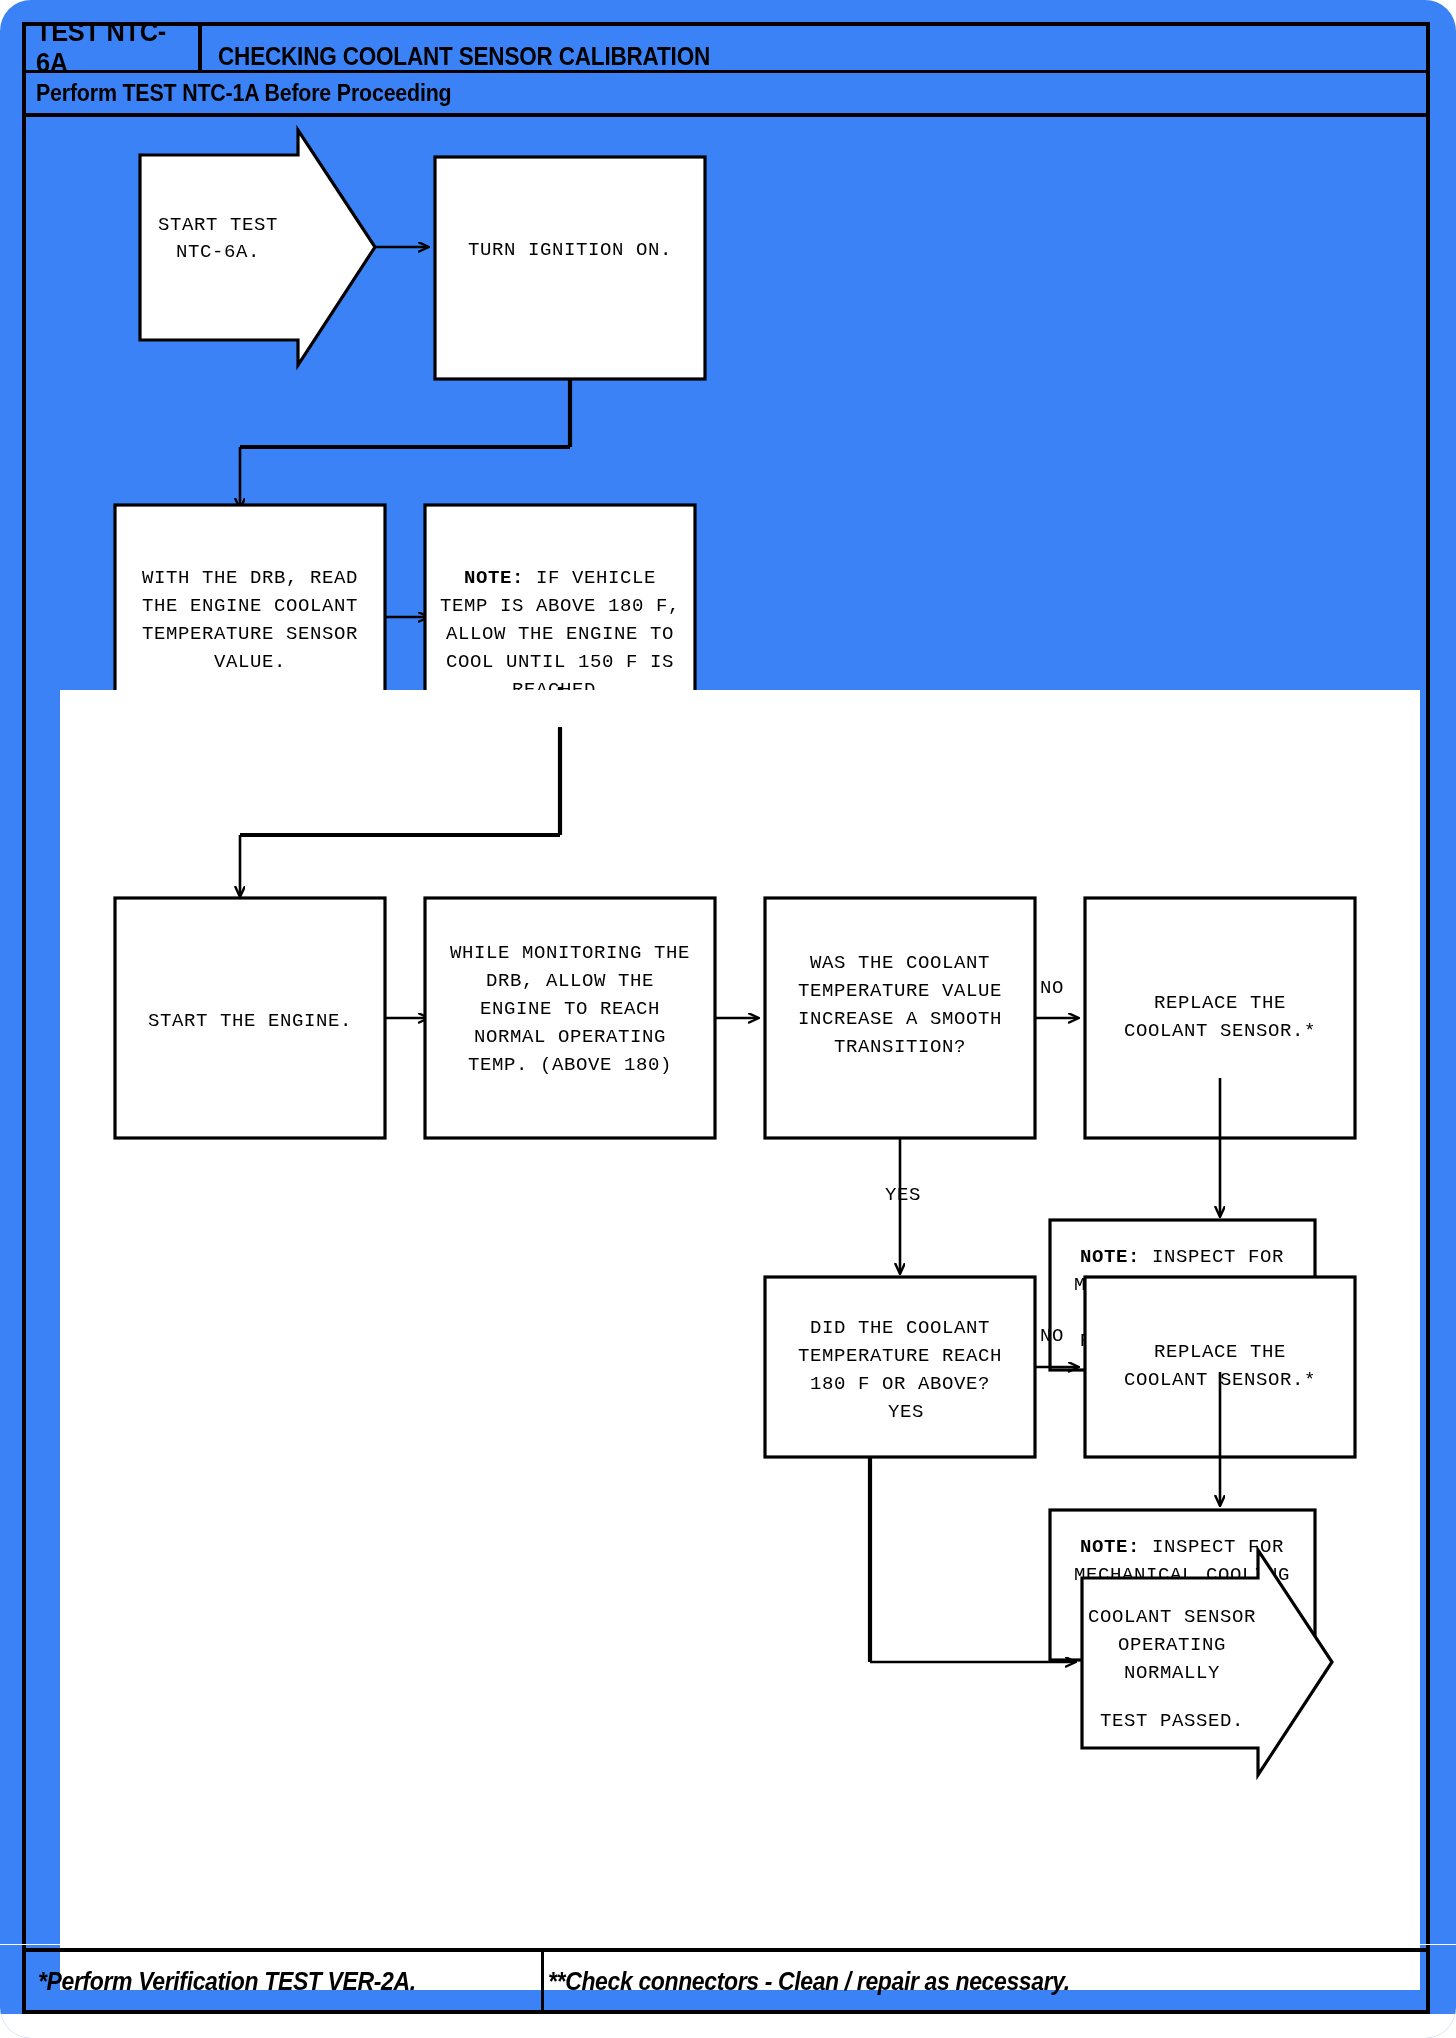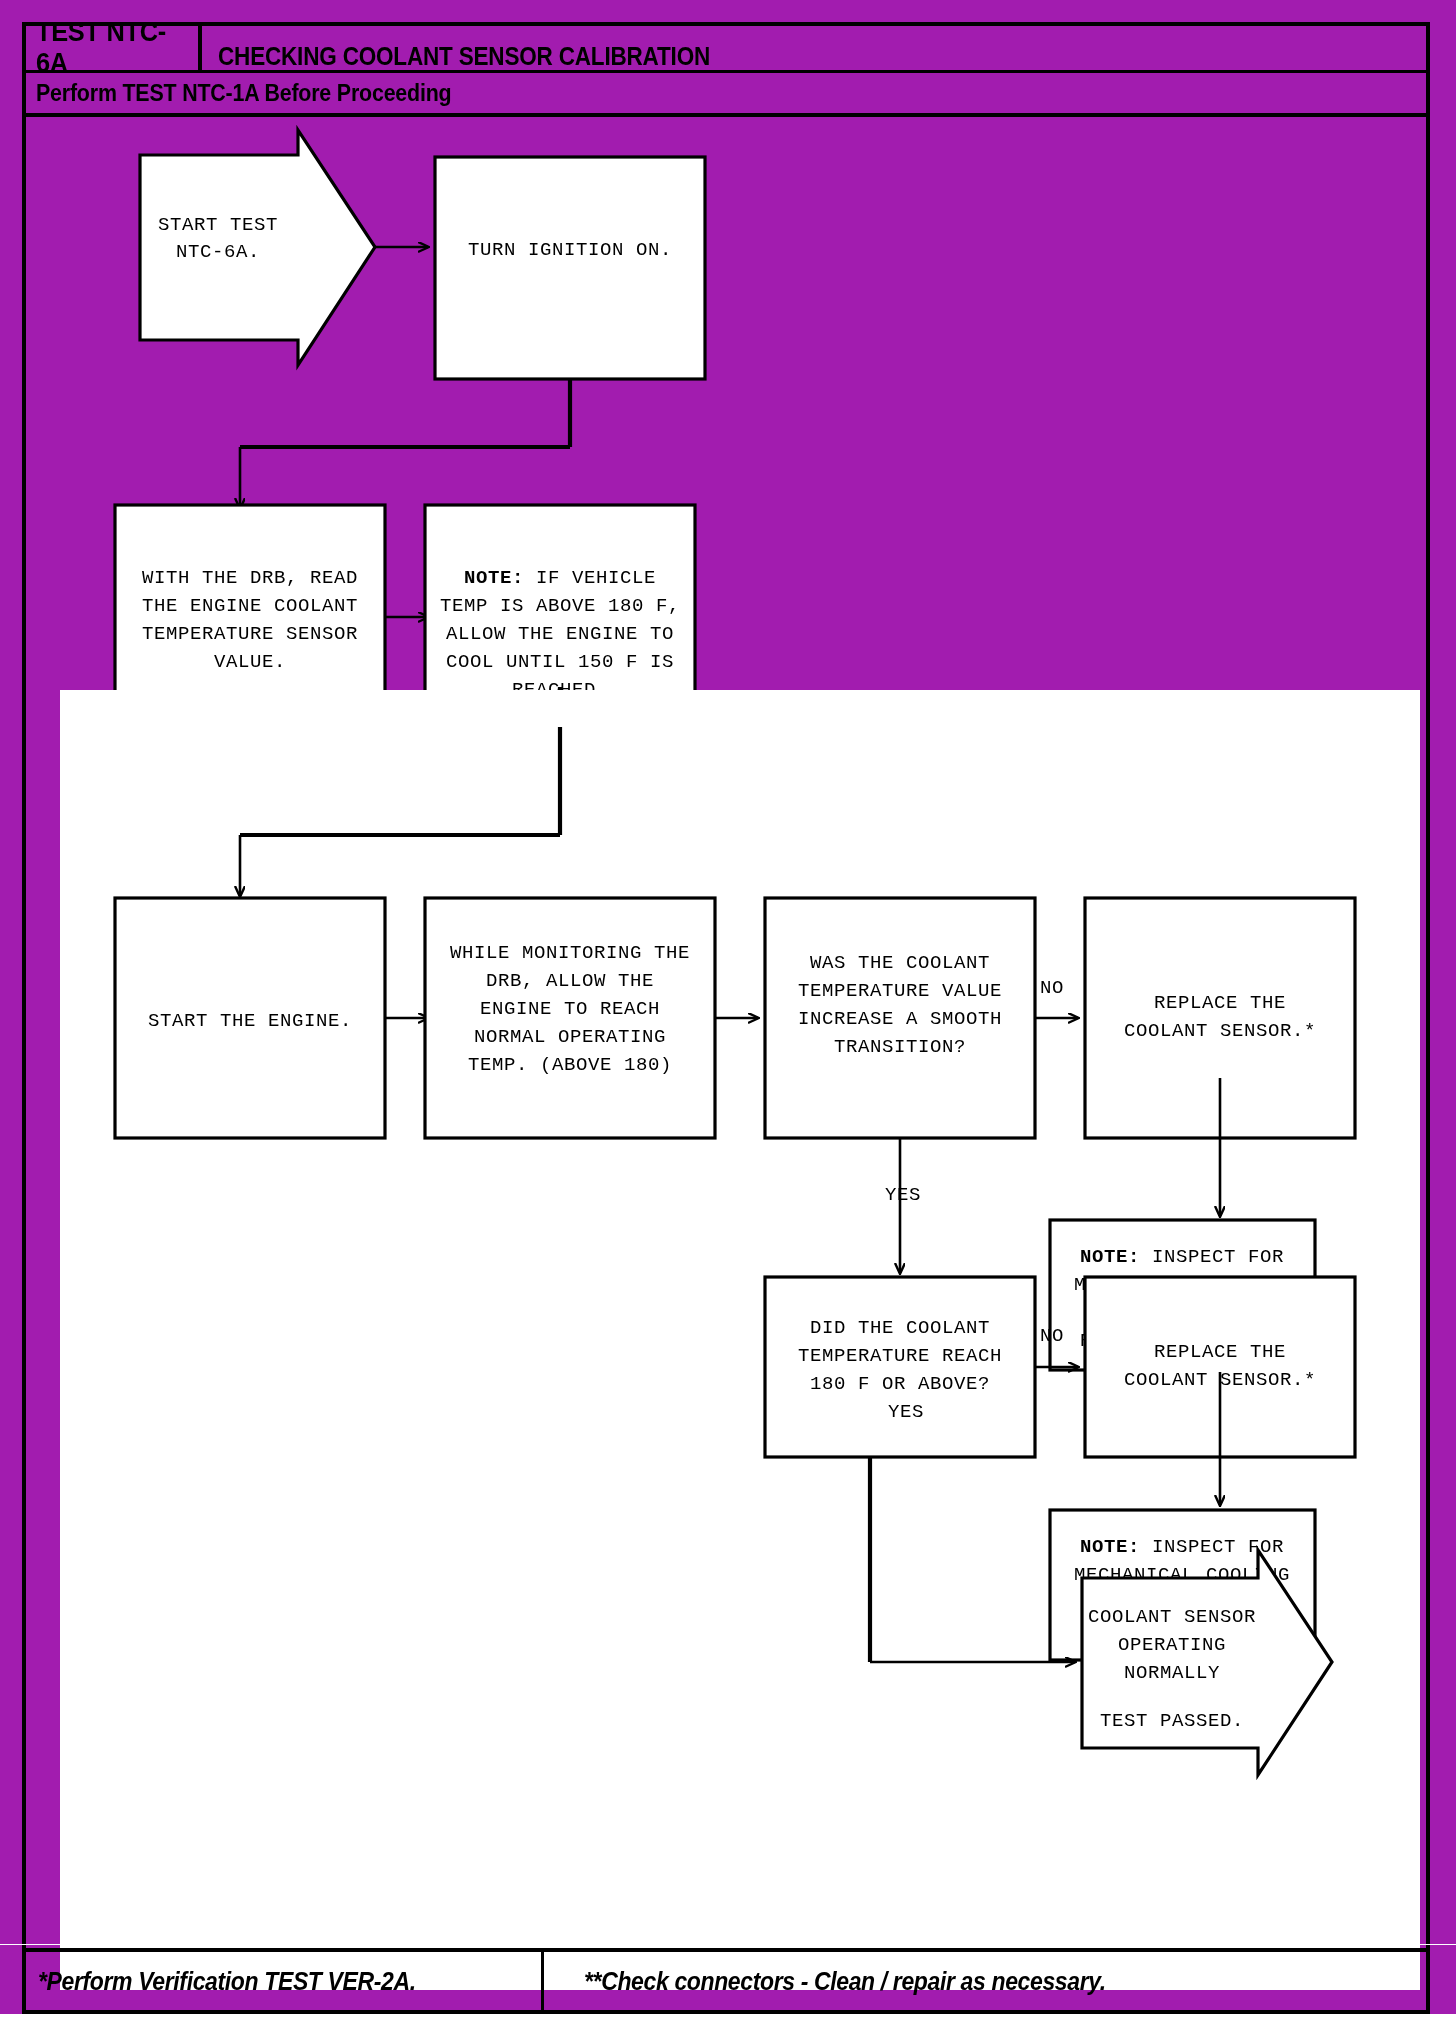--- a/index.html
+++ b/index.html
@@ -1,21 +1,22 @@
 <!DOCTYPE html>
 <html><head>
 <meta charset="utf-8">
 <style>
   html,body{margin:0;padding:0;background:#ffffff;}
   body{font-family:"Liberation Sans",sans-serif;}
   #page{
     position:relative;
     width:1456px;height:2038px;
-    background:#a21caf;
+    background:#3b82f6;
     overflow:hidden;
+    border-radius:31px;
   }
   
   .frame{
     position:absolute;
     left:22px;top:22px;
     width:1408px;height:1992px;
     border:4px solid #000;
     box-sizing:border-box;
   }
   
@@ -62,21 +63,21 @@
   }
   .hdr-rule2{
     position:absolute;left:26px;top:113px;width:1400px;height:4px;background:#000;
   }
   
   .ftr-rule{
     position:absolute;left:26px;top:1948px;width:1400px;height:4px;background:#000;
   }
   .ftr{
     position:absolute;left:26px;top:1952px;width:1400px;height:58px;
-    display:flex;align-items:stretch;gap:36px;
+    display:flex;align-items:stretch;
   }
   .ftr-cell{
     display:flex;align-items:center;
   }
   .ftr-left{width:518px;border-right:3px solid #000;padding-left:12px;box-sizing:border-box;}
   .ftr-right{flex:1;padding-left:4px;box-sizing:border-box;}
   .ftr-cell span{
     font-weight:bold;font-style:italic;font-size:25px;
     letter-spacing:-0.4px;
     transform:scaleX(0.92);transform-origin:left center;

